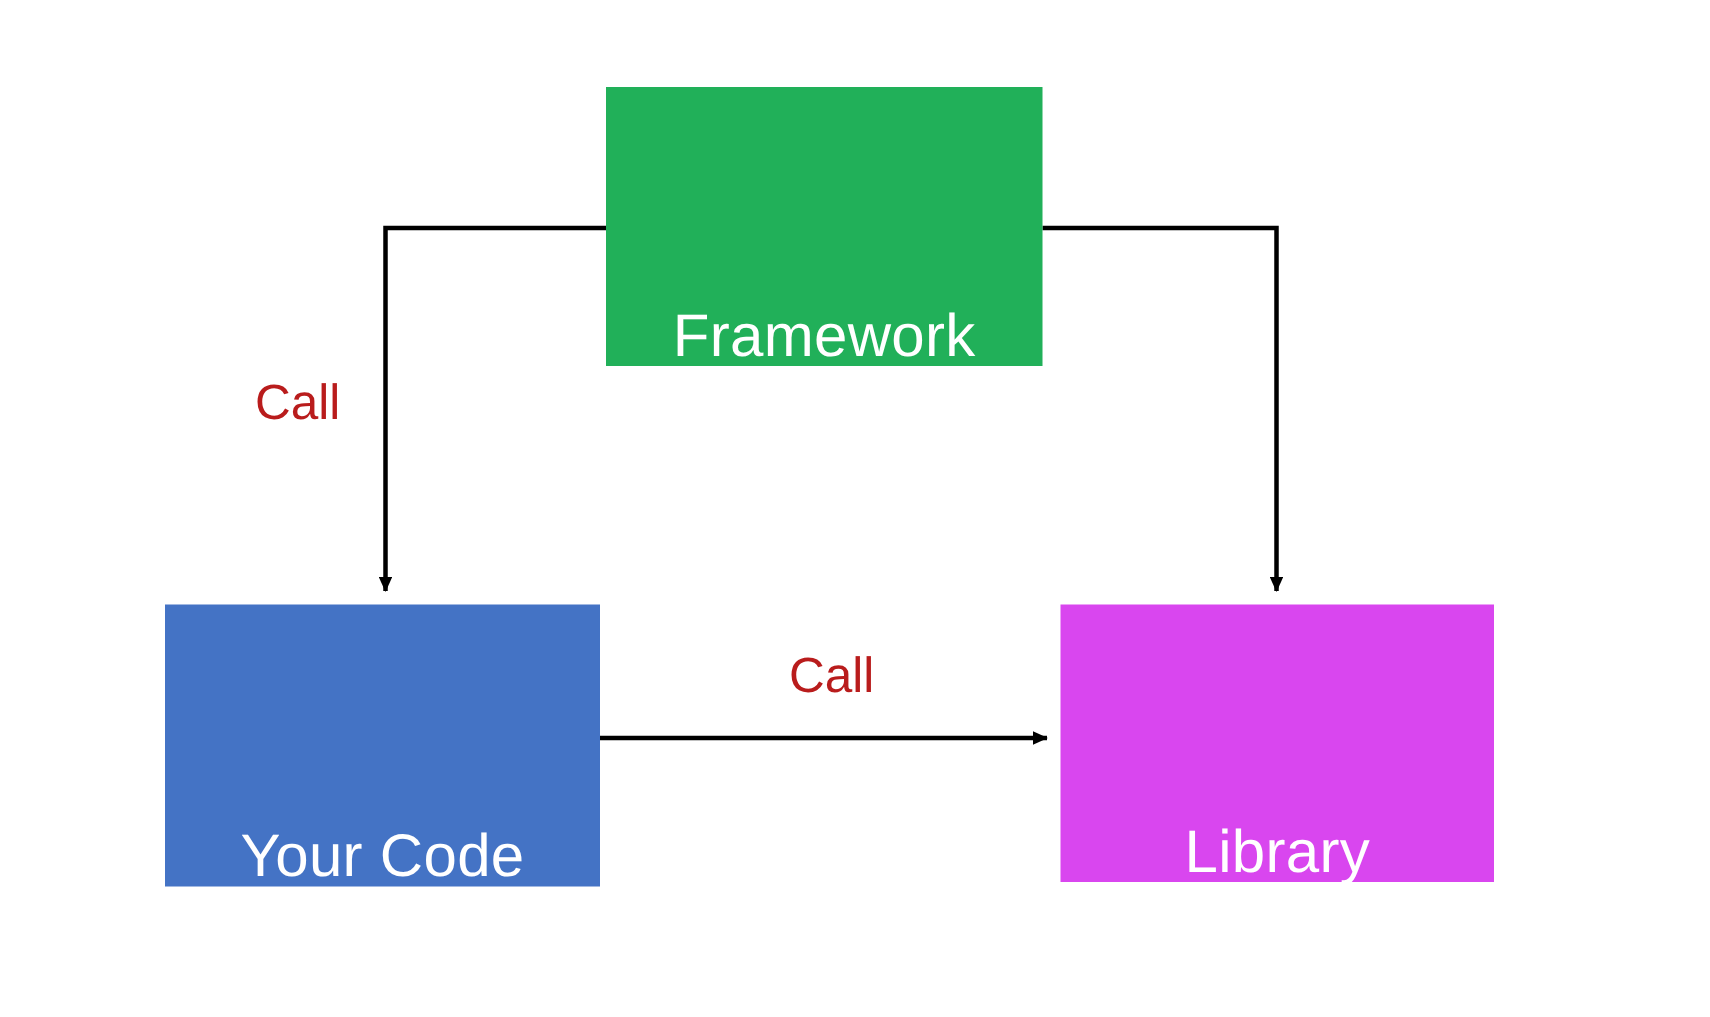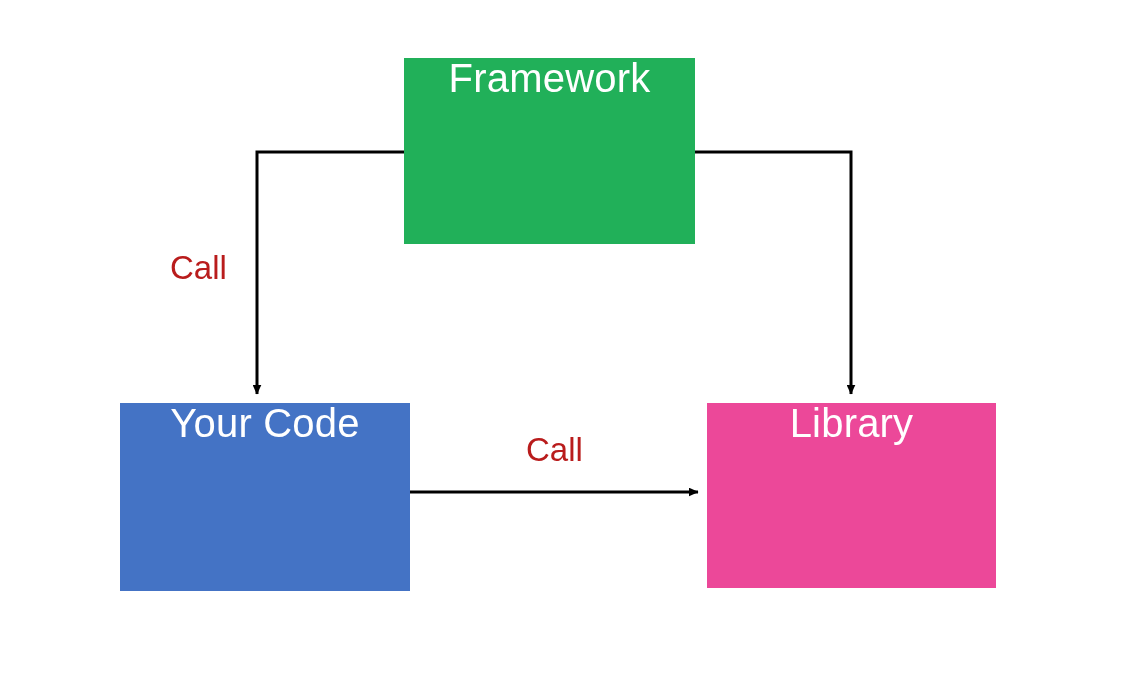--- a/index.html
+++ b/index.html
@@ -22,42 +22,42 @@
   .diagram-svg {
     position: absolute;
     left: 0;
     top: 0;
     width: 1140px;
     height: 678px;
   }
   .node {
     position: absolute;
     display: flex;
-    align-items: flex-start;
+    align-items: flex-end;
     justify-content: center;
     box-sizing: border-box;
     color: #ffffff;
     font-family: "Liberation Sans", sans-serif;
     font-weight: 400;
     letter-spacing: 0.2px;
   }
   .node-label {
     display: block;
     line-height: 1;
     font-size: 40px;
     white-space: nowrap;
   }
   #node-framework {
     left: 404px;
     top: 58px;
     width: 291px;
     height: 186px;
   }
   #node-your-code {
-    left: 120px;
+    left: 110px;
     top: 403px;
     width: 290px;
     height: 188px;
   }
   #node-library {
     left: 707px;
     top: 403px;
     width: 289px;
     height: 185px;
   }
@@ -103,21 +103,21 @@
   </svg>
 
   <div class="node" id="node-framework" style="background:#21b059">
     <span class="node-label">Framework</span>
   </div>
 
   <div class="node" id="node-your-code" style="background:#4473c5">
     <span class="node-label">Your Code</span>
   </div>
 
-  <div class="node" id="node-library" style="background:#ec4899">
+  <div class="node" id="node-library" style="background:#d946ef">
     <span class="node-label">Library</span>
   </div>
 
   <span class="edge-label" id="edge-label-call-framework-yourcode">Call</span>
 
 
   <span class="edge-label" id="edge-label-call-yourcode-library">Call</span>
 
 </div>
 

